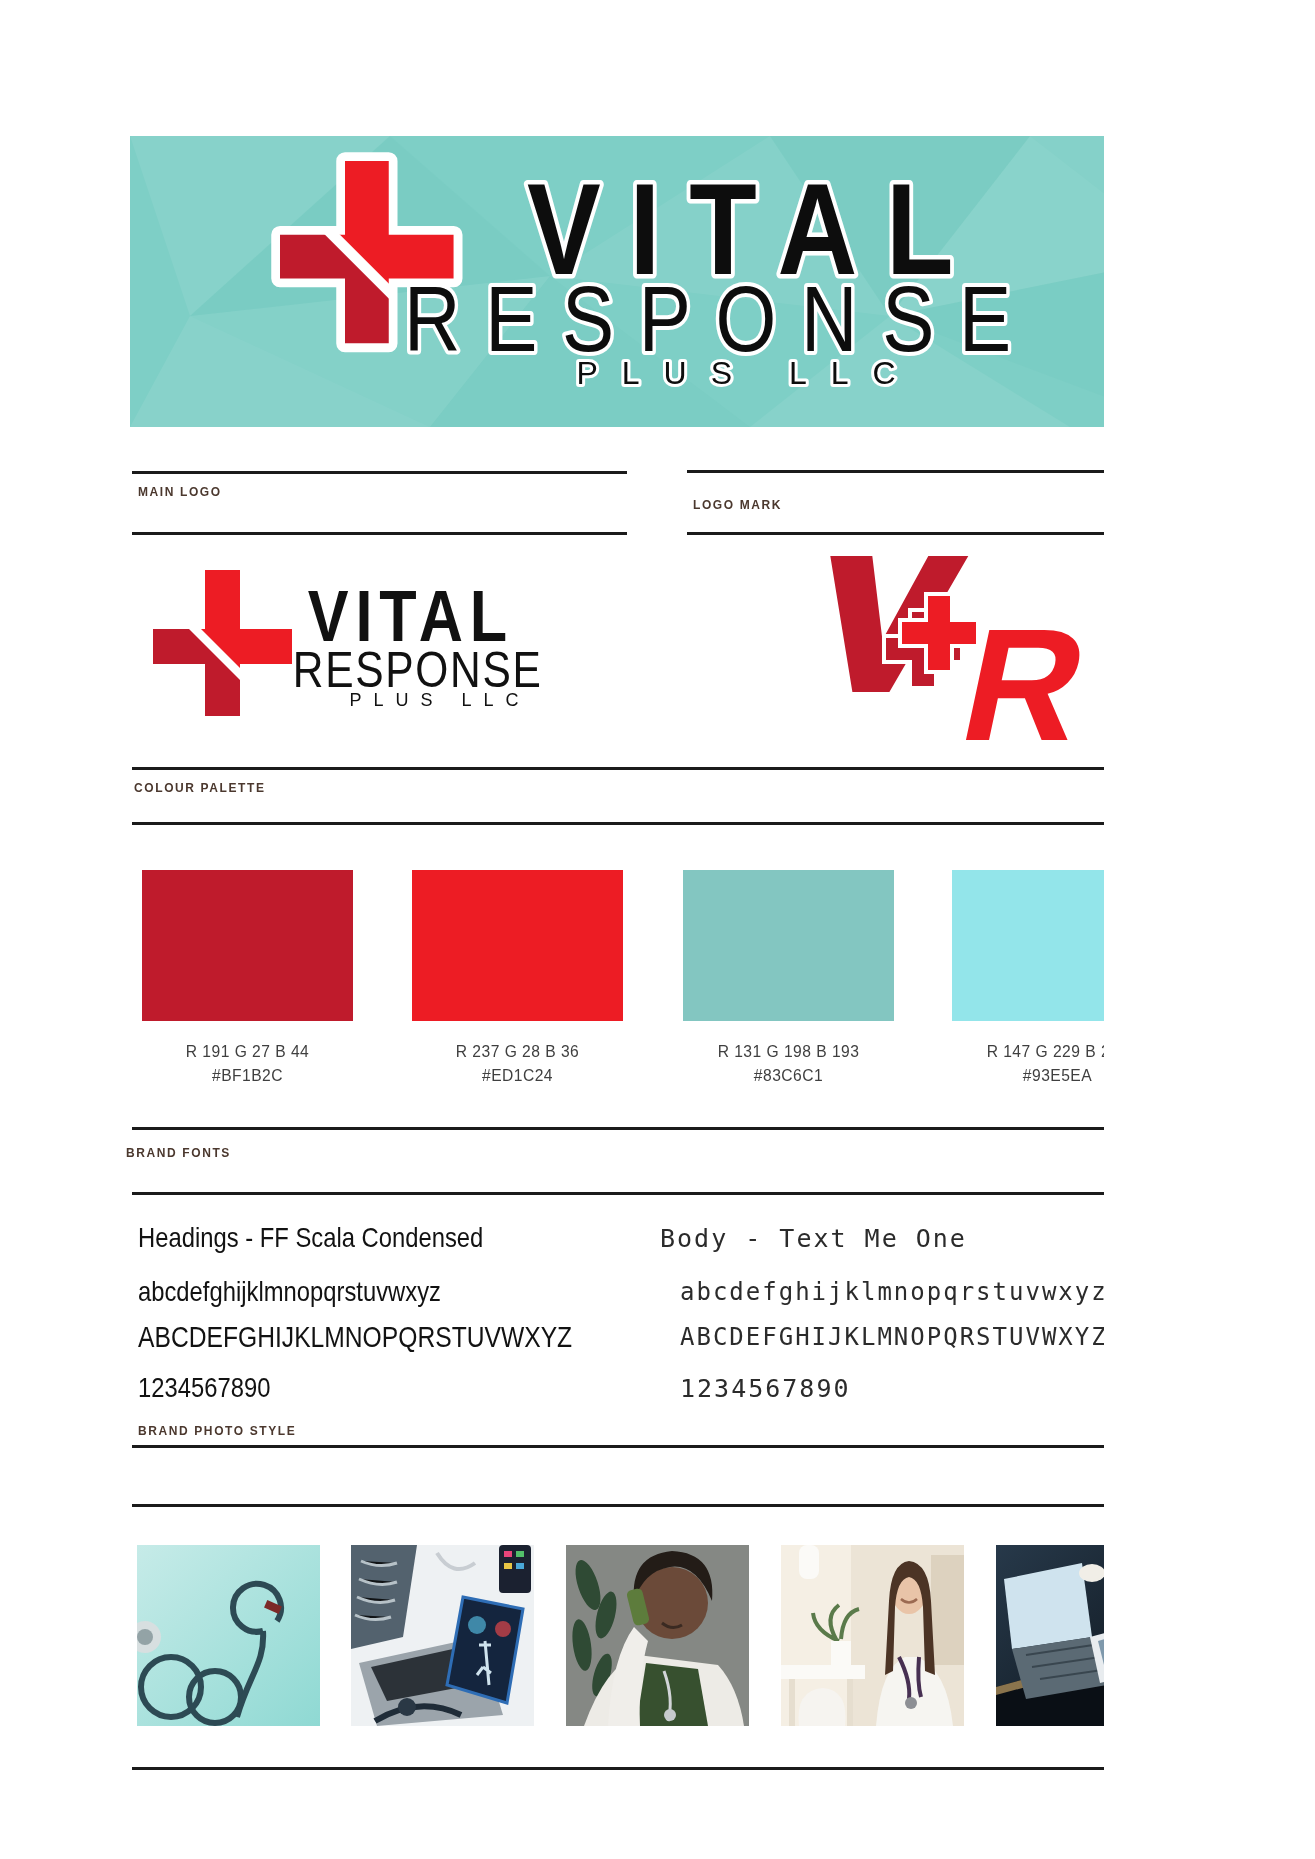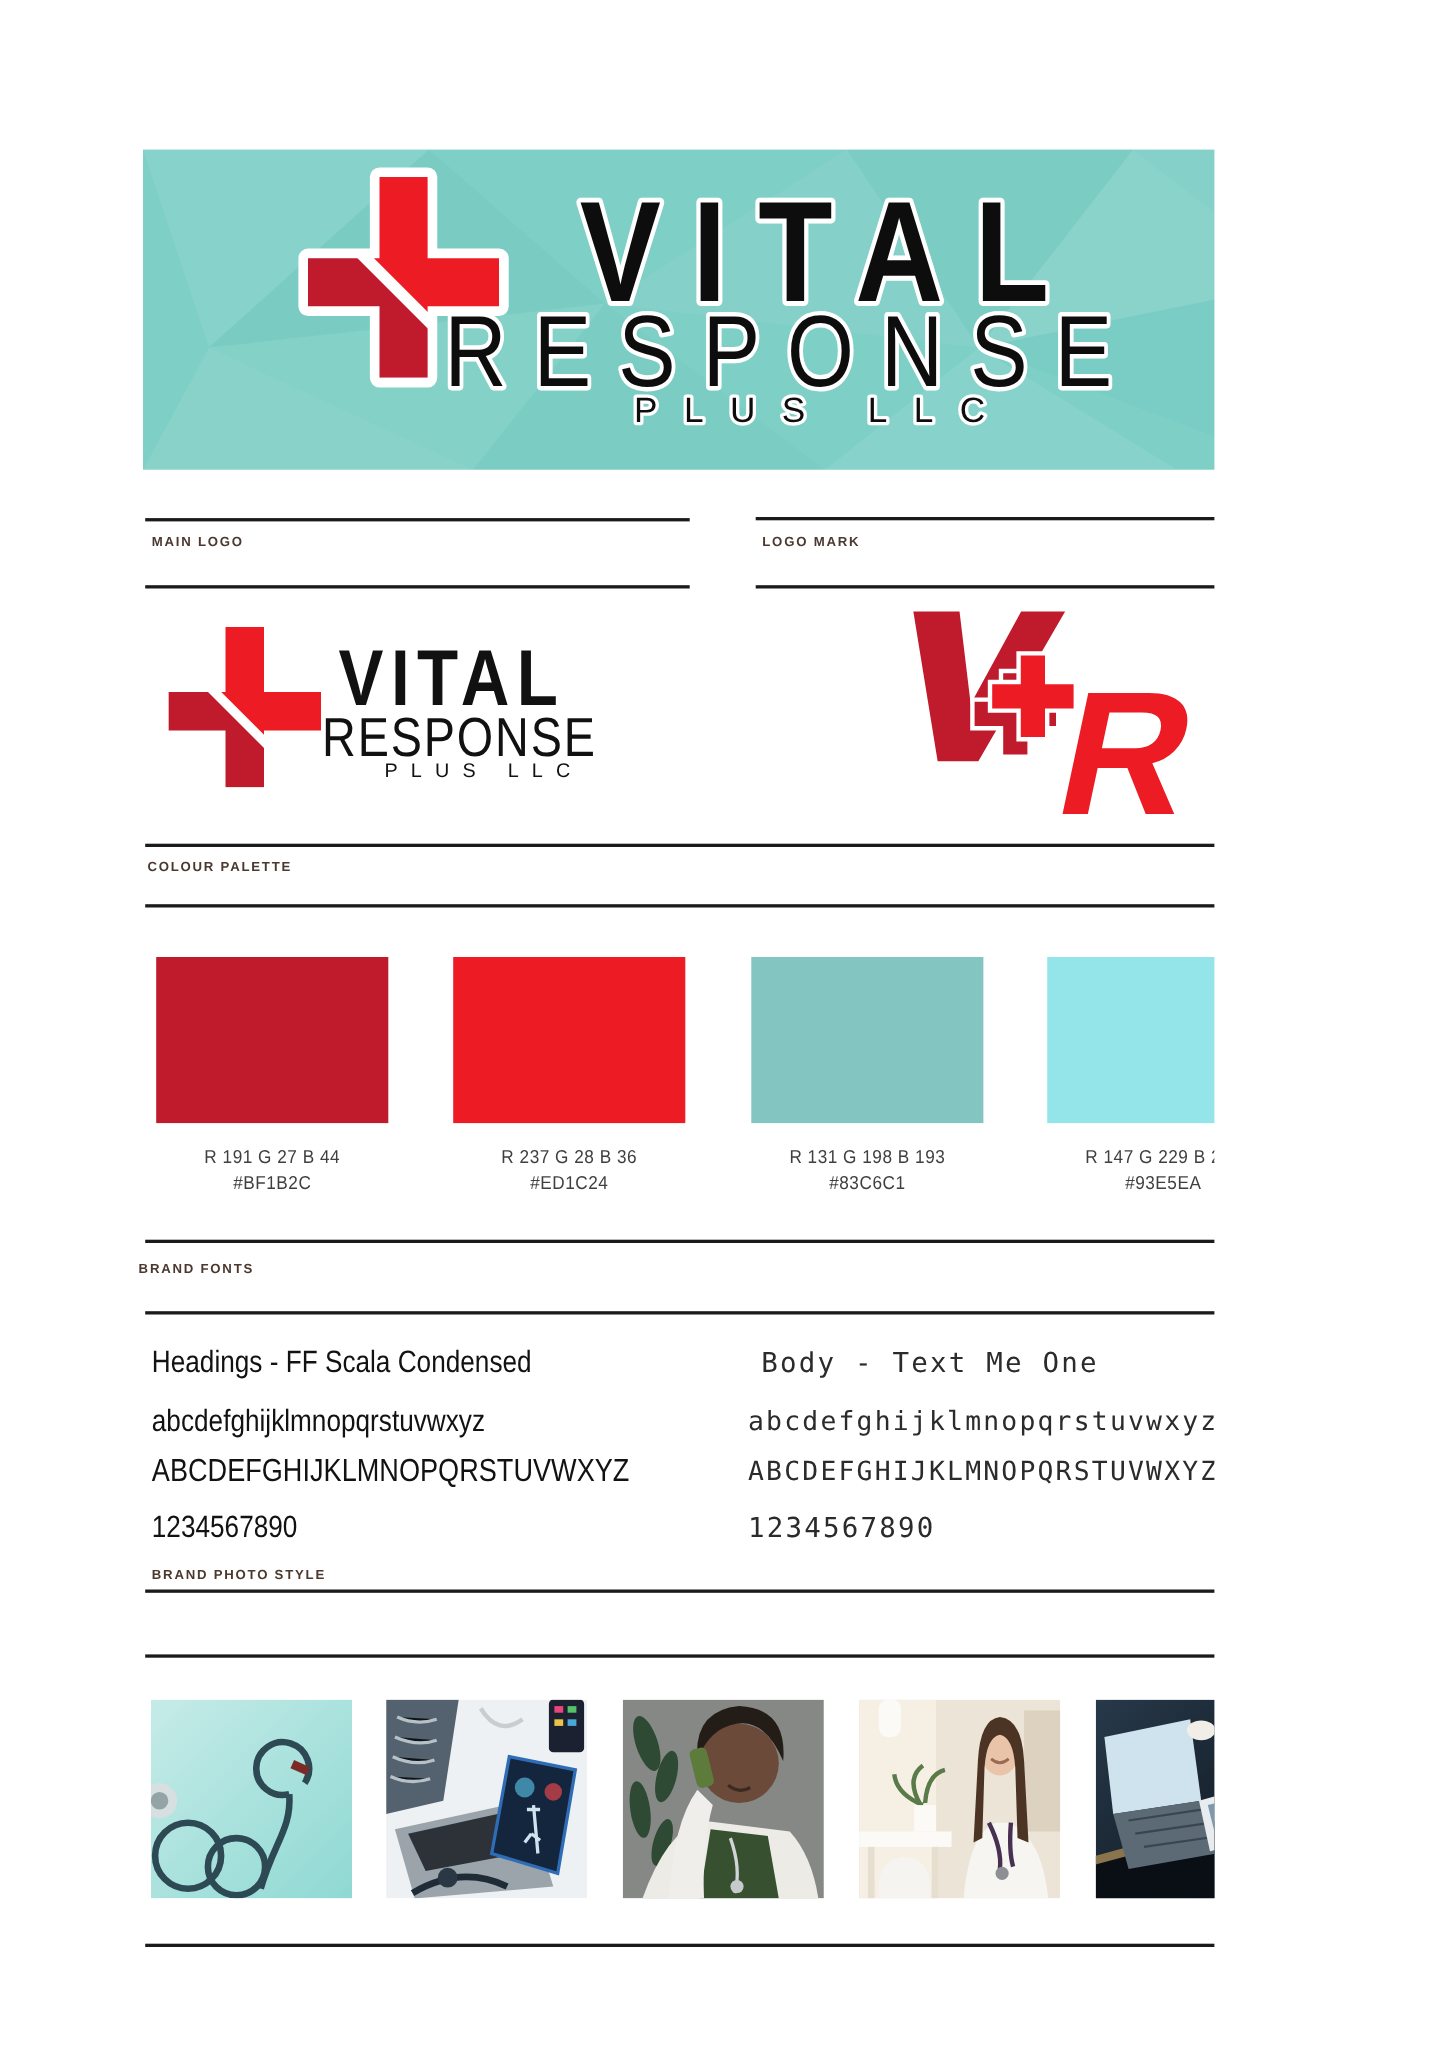--- a/index.html
+++ b/index.html
@@ -71,21 +71,21 @@
         <text transform="scale(0.85,1)" x="735" y="138" text-anchor="middle" font-size="130" font-weight="600" letter-spacing="34" fill="#0d0d0d" stroke="#ffffff" stroke-width="9" paint-order="stroke" stroke-linejoin="round">VITAL</text>
         <text transform="scale(0.85,1)" x="694" y="215" text-anchor="middle" font-size="92" font-weight="400" letter-spacing="29" fill="#0d0d0d" stroke="#ffffff" stroke-width="8" paint-order="stroke" stroke-linejoin="round">RESPONSE</text>
         <text x="618" y="248" text-anchor="middle" font-size="32" font-weight="400" letter-spacing="24" fill="#0d0d0d" stroke="#ffffff" stroke-width="6" paint-order="stroke" stroke-linejoin="round">PLUS LLC</text>
       </g>
     </svg>
   </div>
 
   <div class="rule" style="left:132px;top:447px;width:495px"></div>
   <div class="rule" style="left:687px;top:446px;width:494px"></div>
   <div class="sec-label" style="left:138px;top:461px">MAIN LOGO</div>
-  <div class="sec-label" style="left:693px;top:461px">LOGO MARK</div>
+  <div class="sec-label" style="left:693px;top:474px">LOGO MARK</div>
   <div class="rule" style="left:132px;top:508px;width:495px"></div>
   <div class="rule" style="left:687px;top:508px;width:494px"></div>
 
   <svg style="position:absolute;left:153px;top:546px" width="139" height="146" viewBox="0 0 139 146">
     <use href="#crossg" xlink:href="#crossg"></use>
   </svg>
   <svg style="position:absolute;left:280px;top:545px" width="265" height="155" viewBox="0 0 265 155" font-family="Liberation Sans, sans-serif">
     <text transform="scale(0.85,1)" x="154" y="72" text-anchor="middle" font-size="72" font-weight="600" letter-spacing="8" fill="#111">VITAL</text>
     <text transform="scale(0.85,1)" x="162" y="118" text-anchor="middle" font-size="50" font-weight="400" letter-spacing="2" fill="#111">RESPONSE</text>
     <text x="160" y="137" text-anchor="middle" font-size="18" font-weight="400" letter-spacing="12" fill="#111">PLUS LLC</text>
@@ -118,21 +118,21 @@
 
   <div class="rule" style="left:132px;top:1103px;width:1051px"></div>
   <div class="sec-label" style="left:126px;top:1122px">BRAND FONTS</div>
   <div class="rule" style="left:132px;top:1168px;width:1051px"></div>
 
   <div class="font-row head-font cond" style="left:138px;top:1198px;font-size:28px">Headings - FF Scala Condensed</div>
   <div class="font-row head-font cond" style="left:138px;top:1252px;font-size:28px">abcdefghijklmnopqrstuvwxyz</div>
   <div class="font-row head-font cond" style="left:138px;top:1297px;font-size:29px">ABCDEFGHIJKLMNOPQRSTUVWXYZ</div>
   <div class="font-row head-font cond" style="left:138px;top:1348px;font-size:28px">1234567890</div>
 
-  <div class="font-row body-font" style="left:692px;top:1200px;font-size:25px">Body - Text Me One</div>
+  <div class="font-row body-font" style="left:660px;top:1200px;font-size:25px">Body - Text Me One</div>
   <div class="font-row body-font" style="left:680px;top:1254px;font-size:24px">abcdefghijklmnopqrstuvwxyz</div>
   <div class="font-row body-font" style="left:680px;top:1299px;font-size:24px">ABCDEFGHIJKLMNOPQRSTUVWXYZ</div>
   <div class="font-row body-font" style="left:680px;top:1350px;font-size:25px">1234567890</div>
 
   <div class="rule" style="left:132px;top:1421px;width:1051px"></div>
   <div class="sec-label" style="left:138px;top:1400px">BRAND PHOTO STYLE</div>
   <div class="rule" style="left:132px;top:1480px;width:1051px"></div>
 
   <div class="photo" style="left:137px">
     <svg width="183" height="181" viewBox="0 0 183 181">

